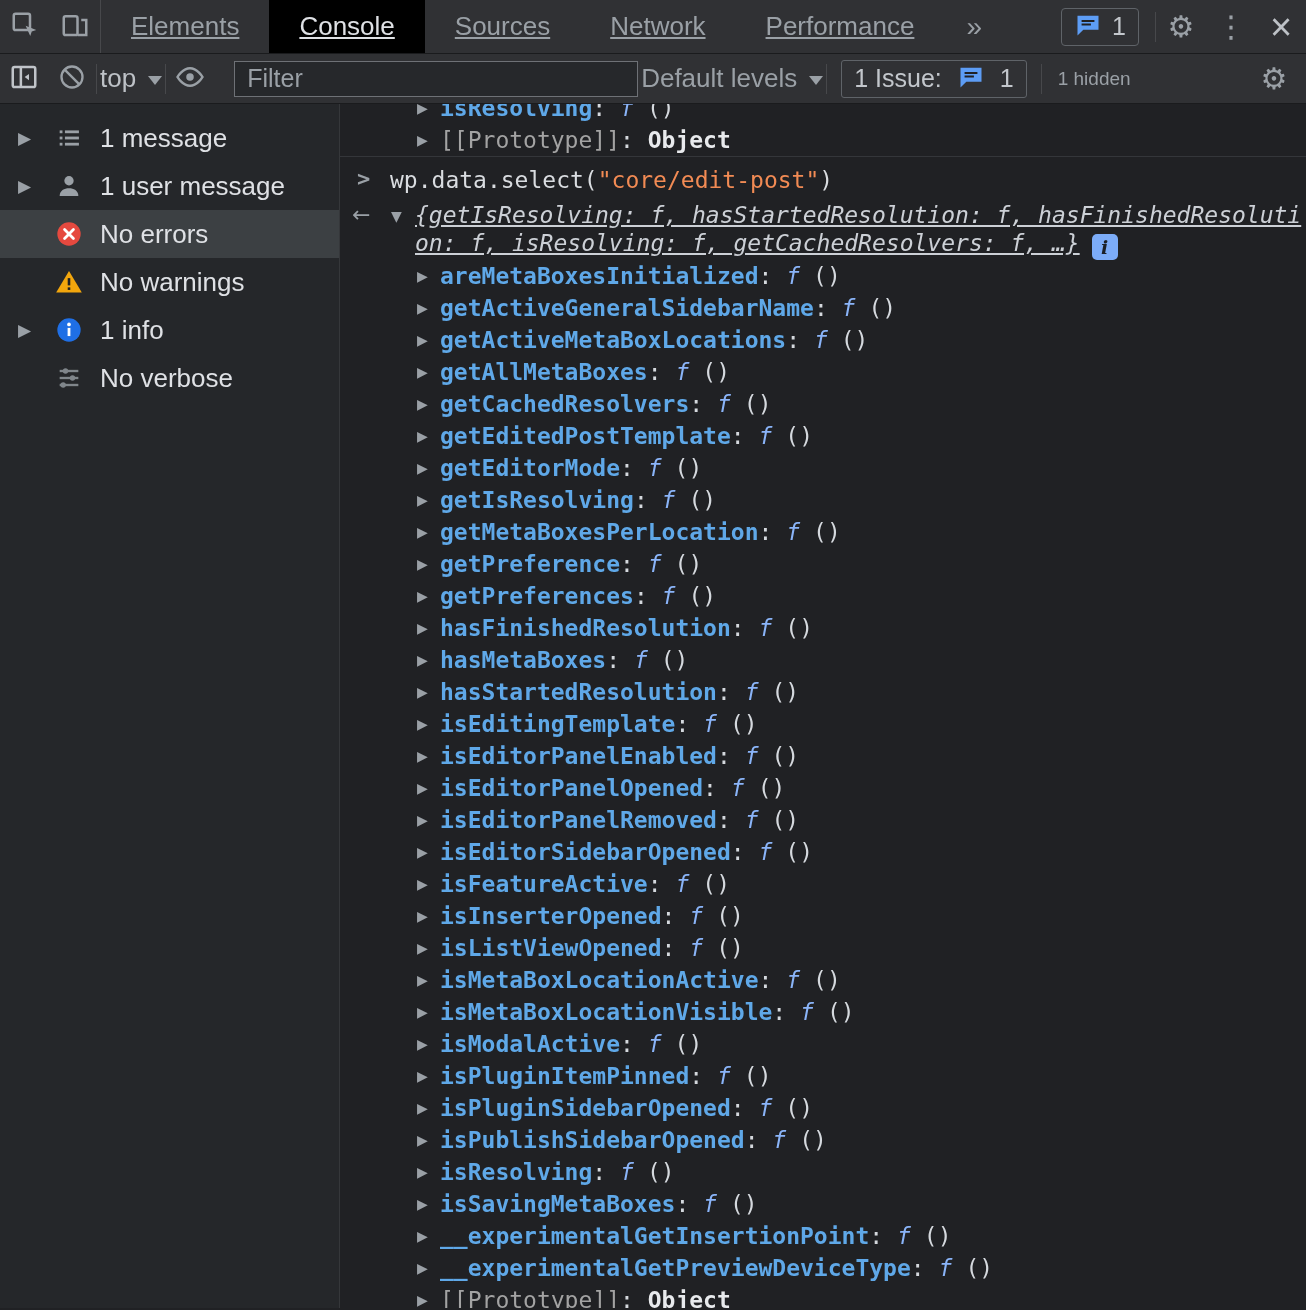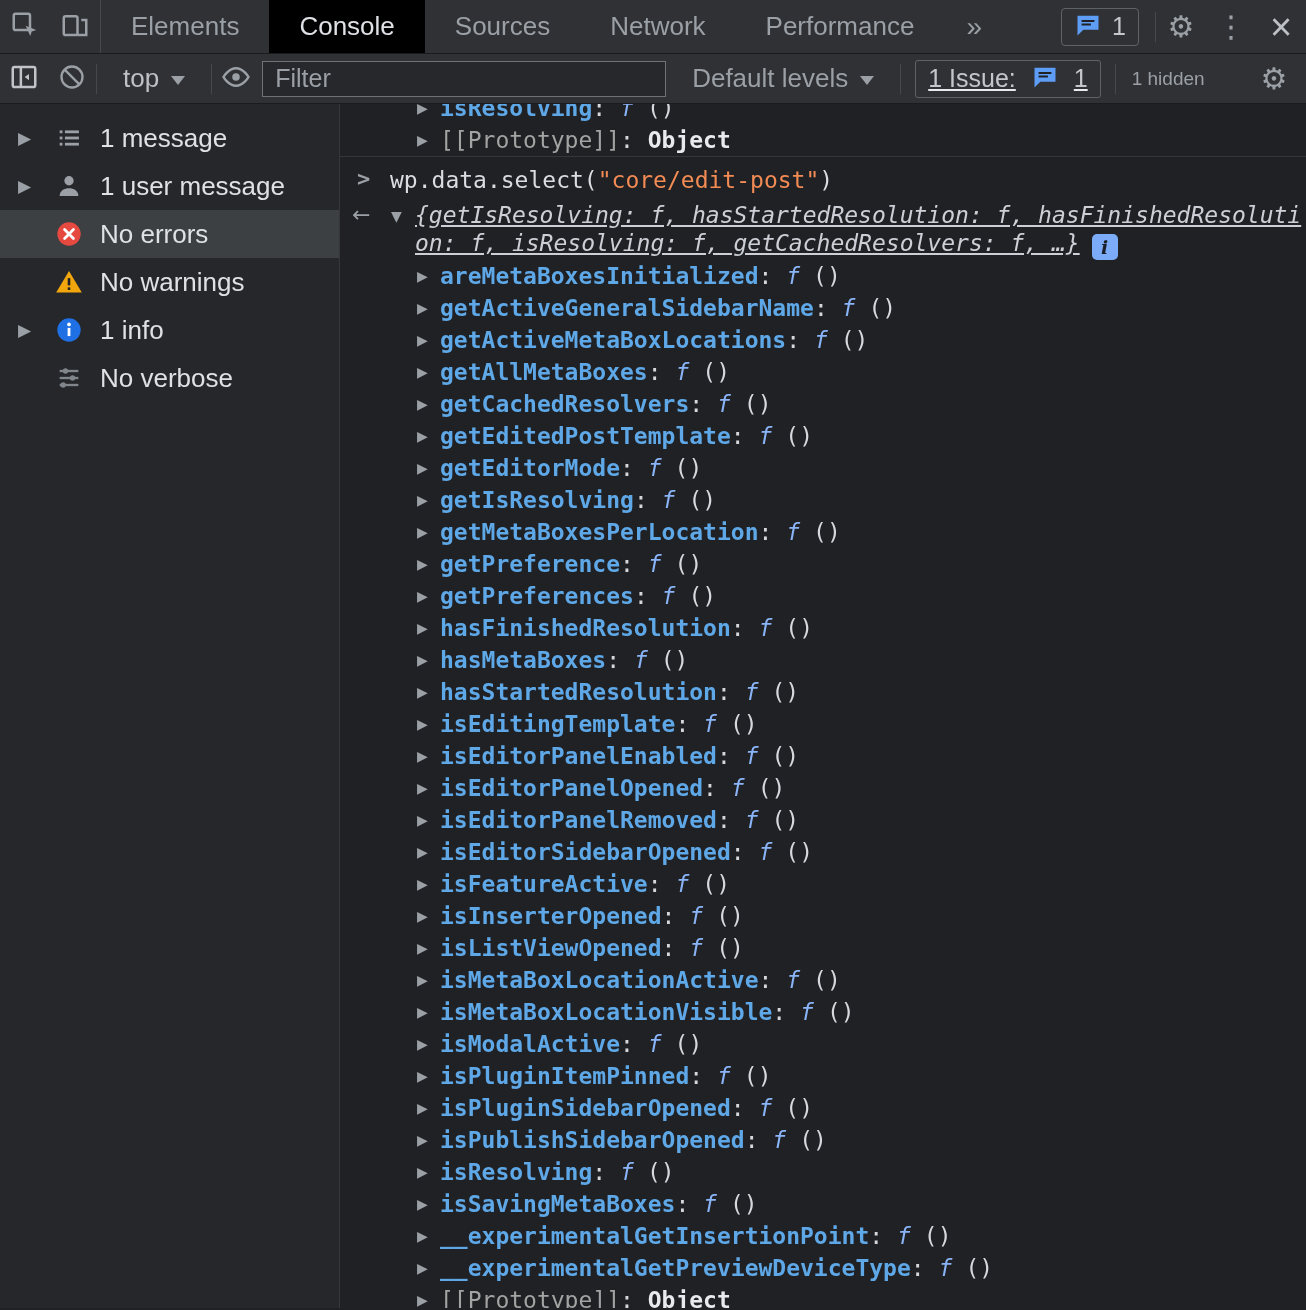--- a/index.html
+++ b/index.html
@@ -10,51 +10,51 @@
   }
   
   .tabbar {
     height:54px; background:#303134; display:flex; align-items:stretch;
     border-bottom:1px solid #1a1b1d;
   }
   .tb-iconbtn { width:50px; display:flex; align-items:center; justify-content:center; cursor:pointer; }
   .vsep-tall { width:1px; background:#47484b; }
   .vsep-short { width:1px; height:30px; background:#47484b; align-self:center; }
   .tabs { display:flex; align-items:stretch; }
-  .tab { padding:0 30px; display:flex; align-items:center; font-size:26px; color:#9aa0a6; cursor:pointer; white-space:nowrap; }
+  .tab { padding:0 30px; display:flex; align-items:center; font-size:26px; color:#9aa0a6; cursor:pointer; white-space:nowrap;text-decoration:underline; }
   .tab.active { background:#000000; color:#dfe1e5; }
   .tab-more { padding:0 22px; display:flex; align-items:center; font-size:28px; color:#9aa0a6; cursor:pointer; }
   .tabbar-right { margin-left:auto; display:flex; align-items:center; }
   .badge-box {
     border:1px solid #5f6368; border-radius:4px; height:38px; display:flex;
     align-items:center; padding:0 12px; gap:10px; margin-right:16px; cursor:pointer;
   }
   .badge-count { font-size:25px; color:#c3c7cc; }
   .glyph-icon { font-size:30px; color:#9aa0a6; line-height:1; }
   .glyph-close { font-size:38px; color:#bdc1c6; line-height:1; }
 
   
   .toolbar {
     height:50px; background:#303134; display:flex; align-items:center;
     border-bottom:1px solid #1a1b1d; padding:0 8px 0 0;
   }
   .toolbar .tb-iconbtn { width:48px; }
-  .dd { display:flex; align-items:center; margin:0 26px; cursor:pointer; }
+  .dd { display:flex; align-items:center; margin:0 3px; cursor:pointer; }
   .dd-label { font-size:26px; color:#bdc1c6; }
   .dd-label.dim { color:#9aa0a6; }
   .dd-caret { width:0; height:0; border-left:7px solid transparent; border-right:7px solid transparent; border-top:9px solid #9aa0a6; margin-left:12px; margin-top:4px; }
   .filter-input {
-    width:404px; height:36px; margin-left:2px; background:#26282b;
+    width:404px; height:36px; margin-left:20px; background:#26282b;
     border:1px solid #6e7176; color:#dfe1e5; font-size:25px; padding:0 12px;
     font-family:"Liberation Sans", sans-serif; outline:none;
   }
   .filter-input::placeholder { color:#9aa0a6; }
   .issue-box {
     border:1px solid #5f6368; border-radius:3px; height:38px; display:flex;
-    align-items:center; padding:12px 12px; gap:15px; margin:0 14px; cursor:pointer;text-decoration:underline;
+    align-items:center; padding:12px 12px; gap:15px; margin:0 14px; cursor:pointer;
   }
   .issue-label { font-size:25px; color:#c3c7cc; white-space:nowrap; }
   .hidden-label { font-size:19px; color:#9aa0a6; margin:16px 16px; white-space:nowrap; }
 
   
   .body { display:flex; height:1204px; }
   .sidebar { width:340px; border-right:1px solid #35373a; background:#25272a; padding-top:10px; flex:none; }
   .side-row { height:48px; display:flex; align-items:center; padding-left:18px; cursor:pointer; }
   .side-row.selected { background:#3c4043; }
   .side-caret { width:36px; font-size:17px; color:#9aa0a6; flex:none; }

